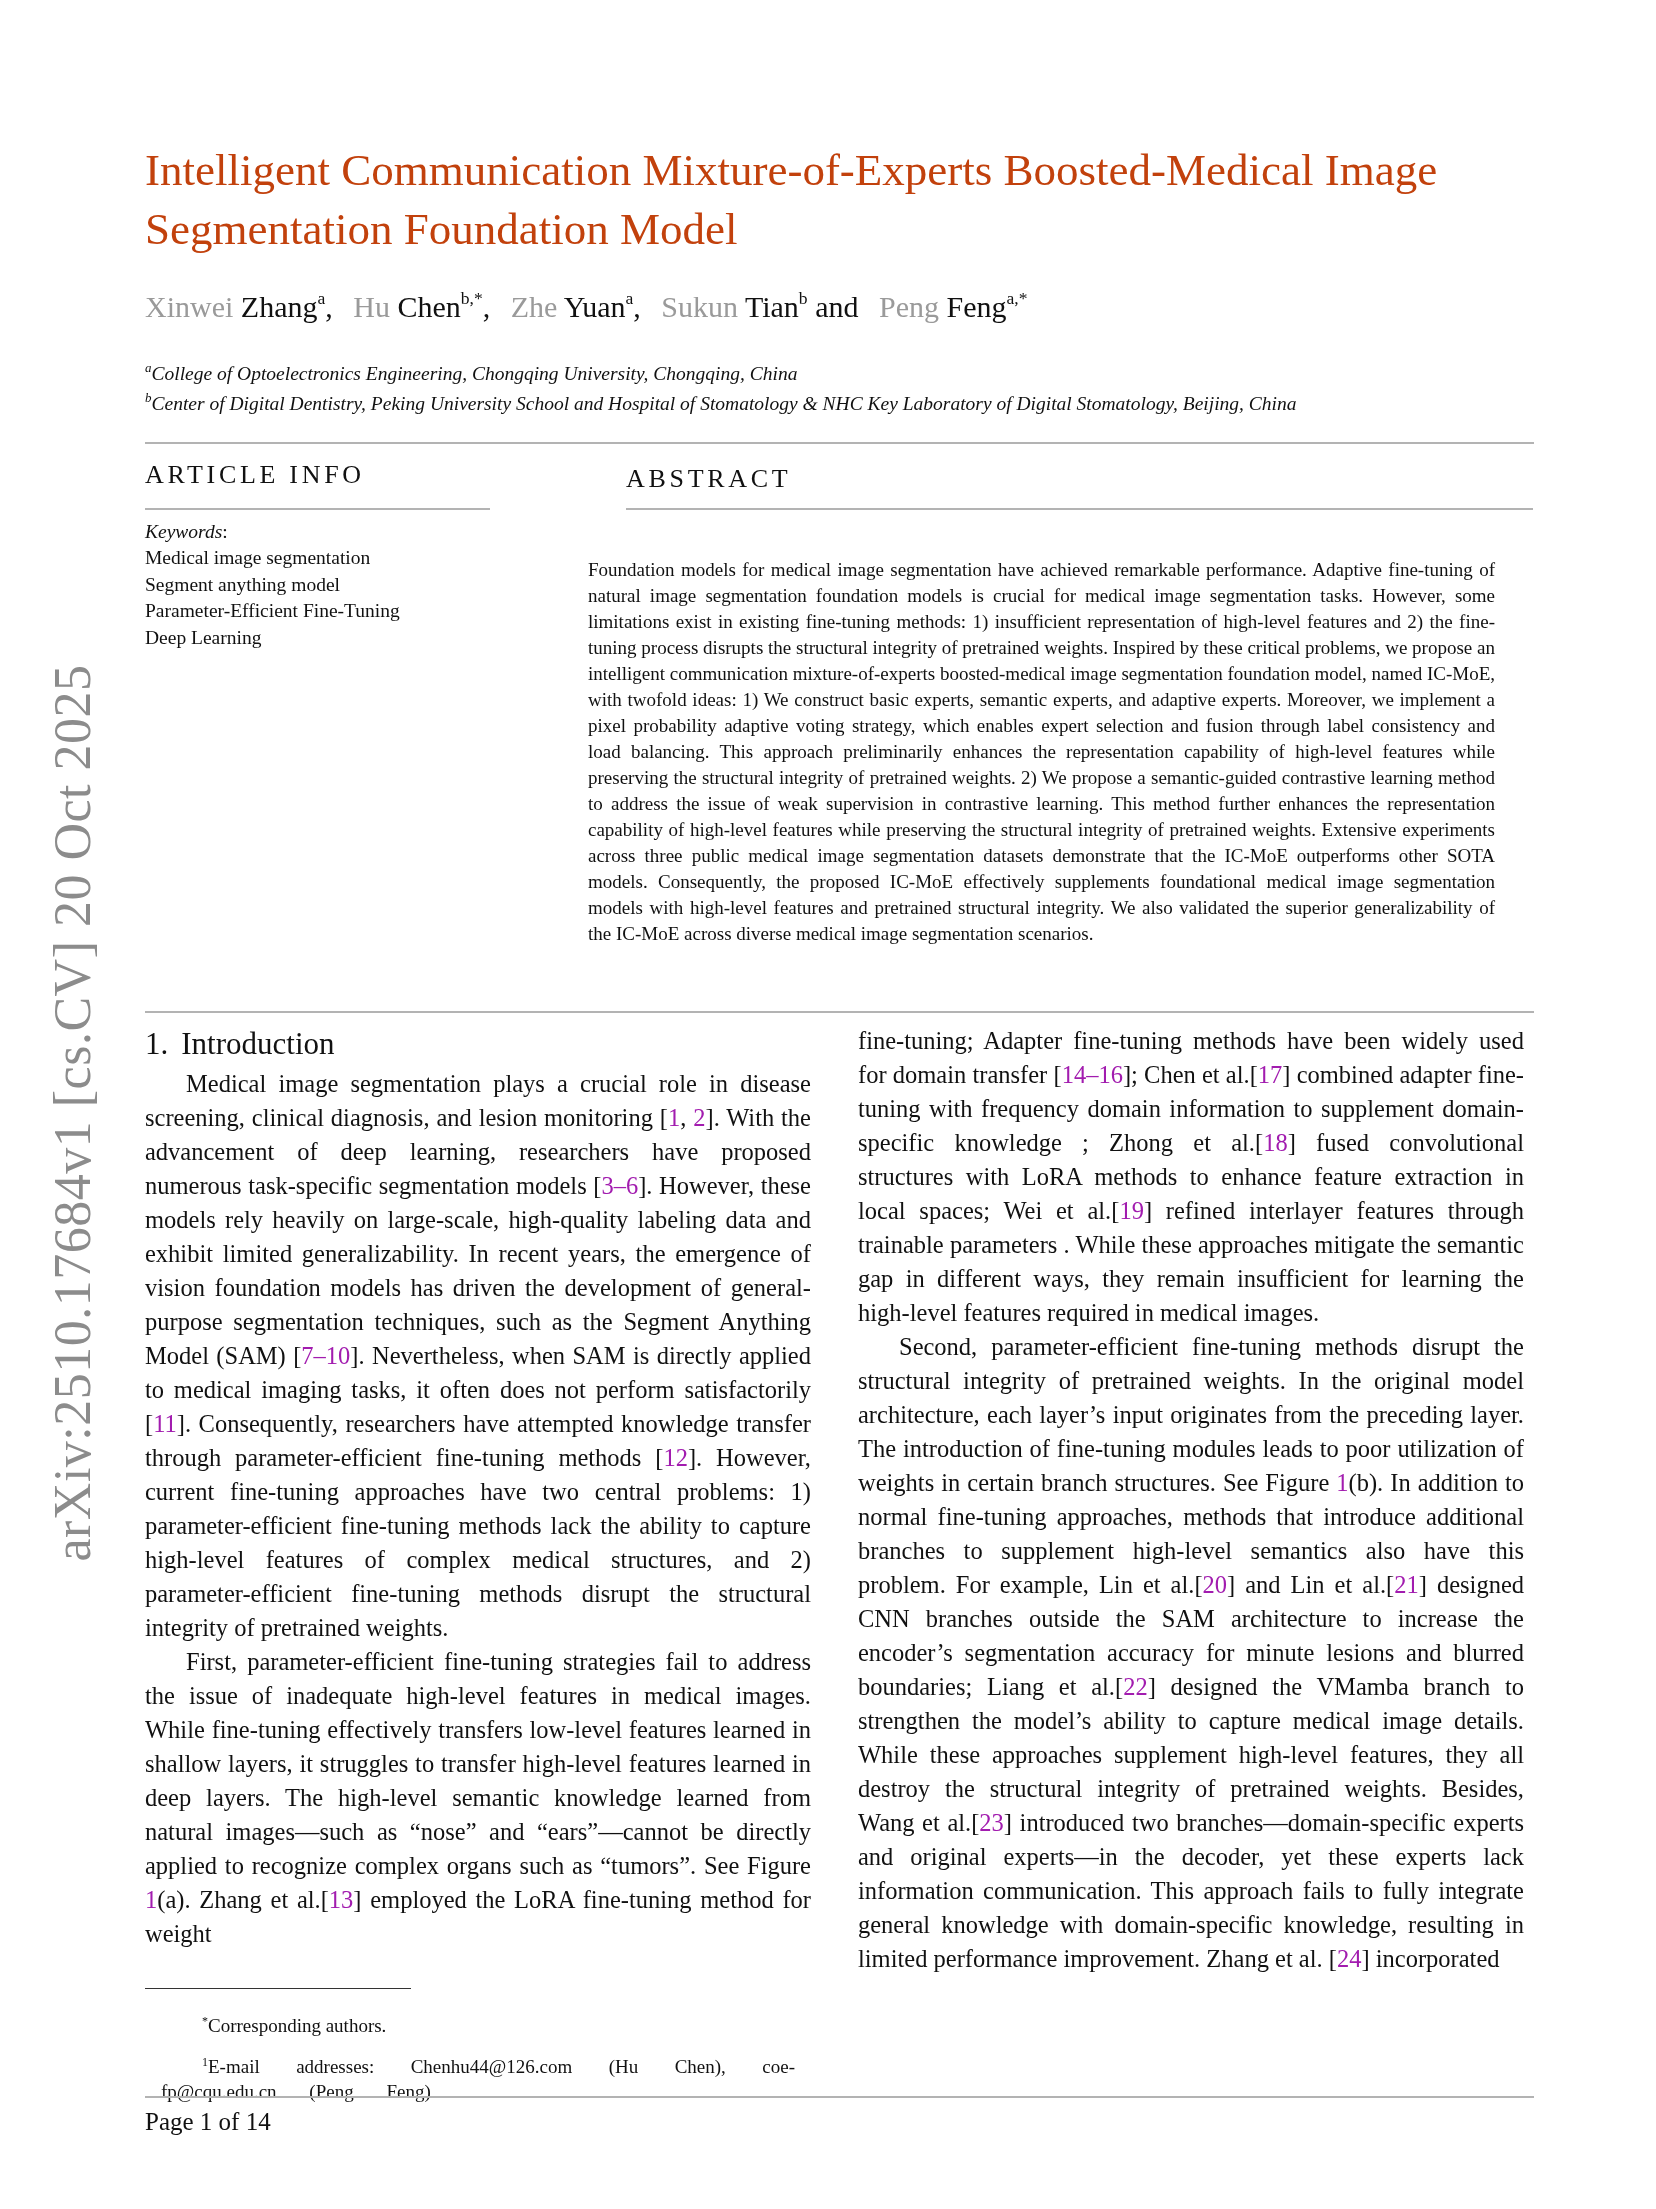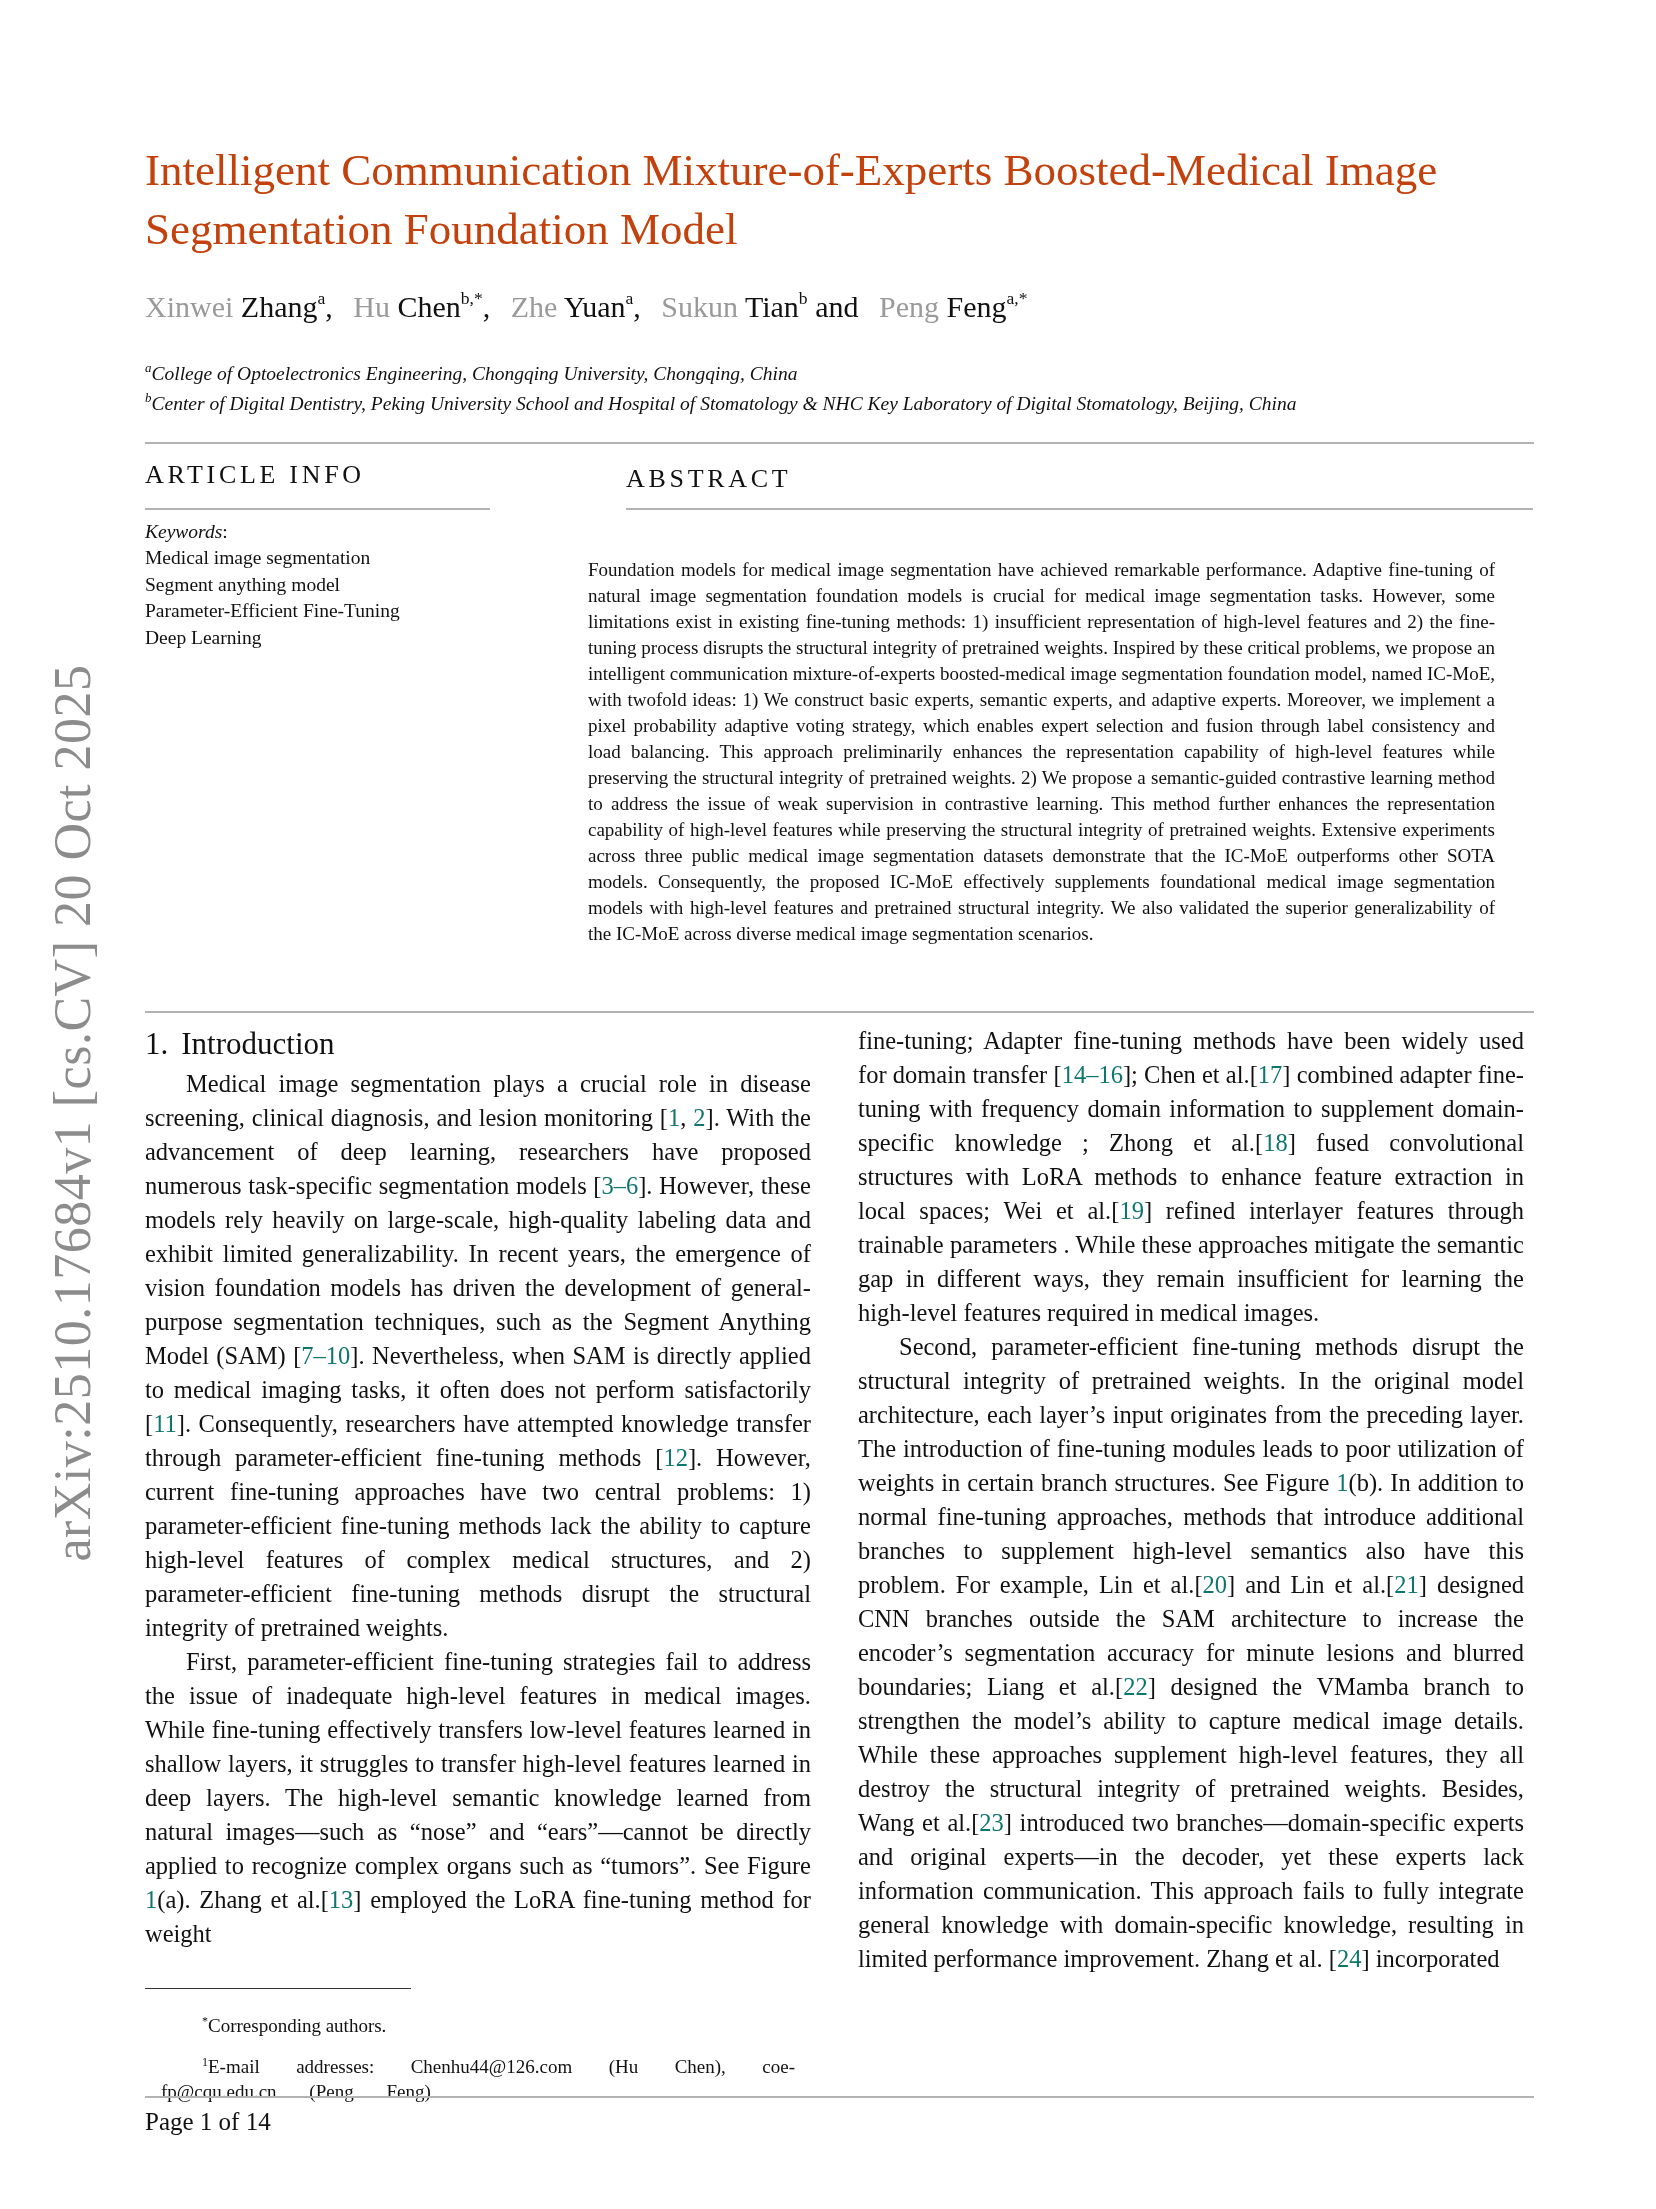--- a/index.html
+++ b/index.html
@@ -44,21 +44,21 @@
 
   .col { font-size: 24.5px; line-height: 34px; text-align: justify; }
   .col-left { left: 145px; top: 1067px; width: 666px; }
   .col-right { left: 858px; top: 1024px; width: 666px; }
   .col p { margin: 0; text-indent: 41px; }
   .col p.noindent { text-indent: 0; }
 
   .sec-heading { left: 145px; top: 1026px; font-size: 31px; font-weight: normal; }
   .sec-heading .num { margin-right: 13px; }
 
-  .cite { color: #0f766e; }
+  .cite { color: #a21caf; }
 
   .footnotes { left: 145px; top: 1997px; width: 666px; font-size: 19px; line-height: 25px; }
   .footnotes p { margin: 16px; text-indent: 41px; text-align: justify; text-align-last: left; }
   .footnotes sup { font-size: 12px; vertical-align: 7.4px; line-height: 0; }
   .fn-email { word-spacing: 28px; }
 
   .page-num { left: 145px; top: 2108px; font-size: 25px; }
 </style>
 </head>
 <body>

